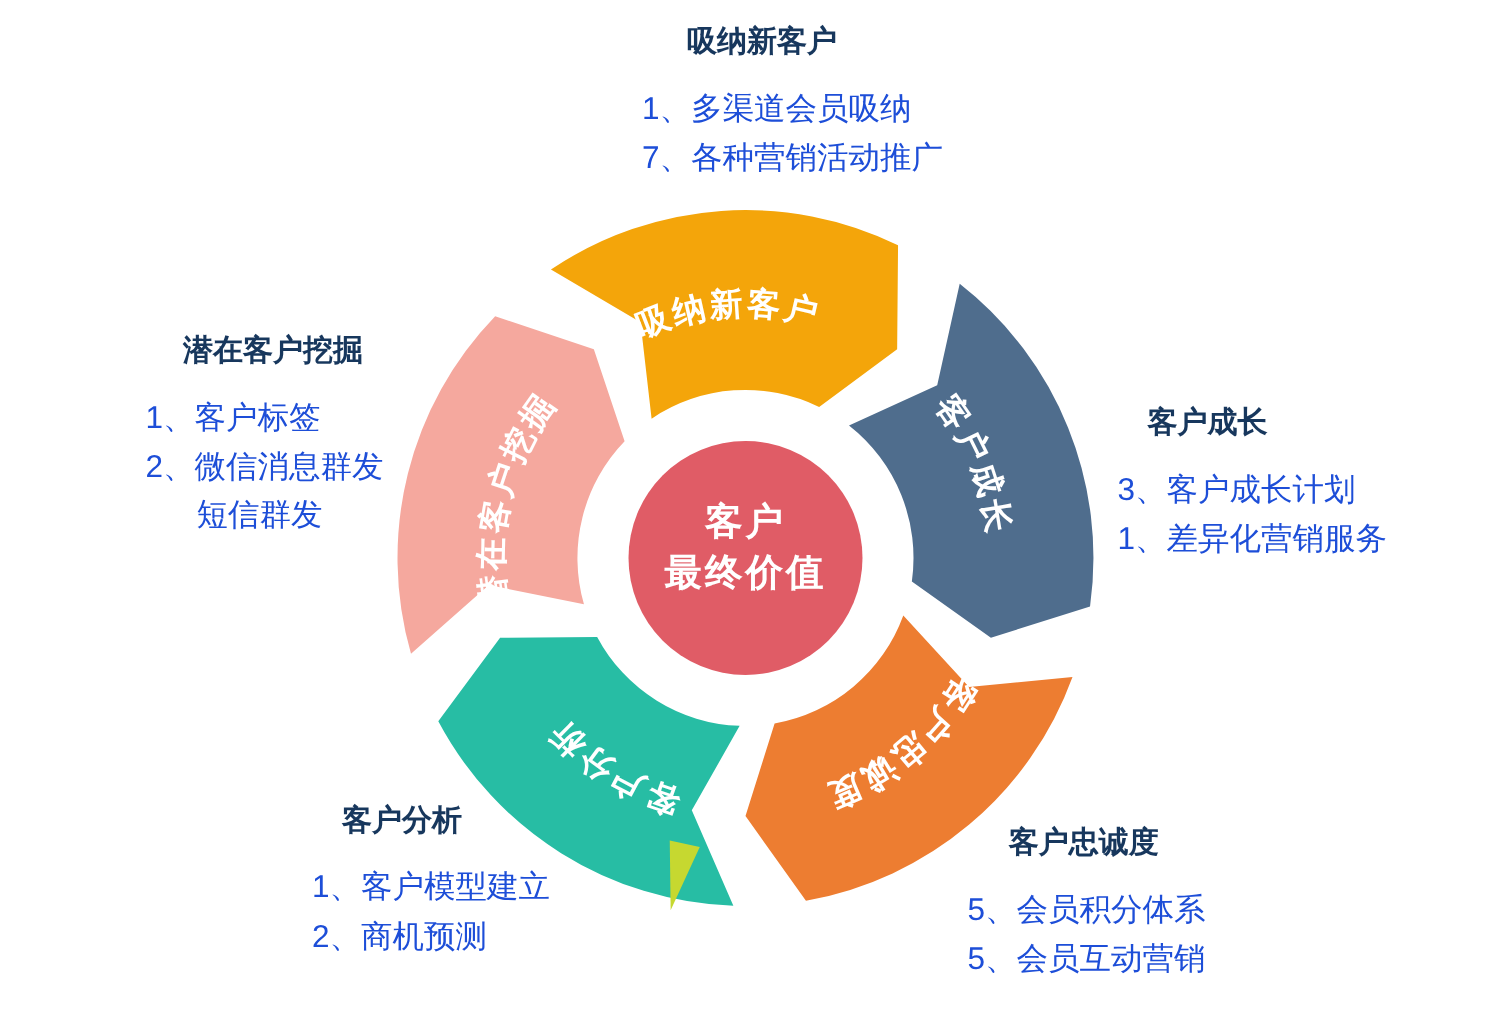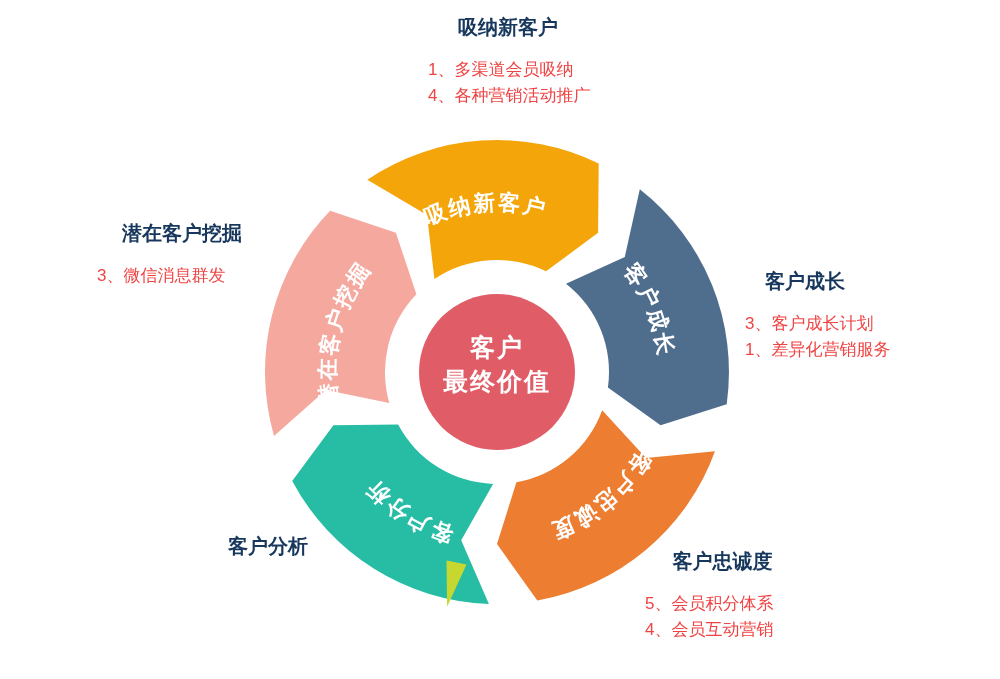--- a/index.html
+++ b/index.html
@@ -44,22 +44,22 @@
   }
   .label-heading {
     font-size: 20px;
     font-weight: bold;
     color: #17375D;
     text-align: center;
     margin-bottom: 16px;
     white-space: nowrap;
   }
   .label-item {
-    font-size: 17px;
-    color: #ef4444;
+    font-size: 21px;
+    color: #1d4ed8;
     white-space: nowrap;
     line-height: 1.55;
   }
   .label-item.indent {
     padding-left: 34px;
   }
 </style>
 </head>
 <body>
 
@@ -86,44 +86,50 @@
       </g>
     <circle id="hub" cx="497" cy="372" r="78" fill="#E05C66"></circle>
     <text id="hub-line1" class="hub-text" x="497" y="356">客户</text>
     <text id="hub-line2" class="hub-text" x="497" y="390">最终价值</text>
   </svg>
 
   <div class="label-block" style="left:428px; top:14px; width:160px;">
     <div class="label-heading">吸纳新客户</div>
     <div class="label-items">
       <div class="label-item">1、多渠道会员吸纳</div>
-      <div class="label-item">4、各种营销活动推广</div>
+      <div class="label-item">7、各种营销活动推广</div>
     </div>
   </div>
 
   <div class="label-block" style="left:745px; top:268px; width:120px;">
     <div class="label-heading">客户成长</div>
     <div class="label-items">
       <div class="label-item">3、客户成长计划</div>
       <div class="label-item">1、差异化营销服务</div>
     </div>
   </div>
 
   <div class="label-block" style="left:645px; top:548px; width:155px;">
     <div class="label-heading">客户忠诚度</div>
     <div class="label-items">
       <div class="label-item">5、会员积分体系</div>
-      <div class="label-item">4、会员互动营销</div>
+      <div class="label-item">5、会员互动营销</div>
     </div>
   </div>
 
   <div class="label-block" style="left:208px; top:533px; width:120px;">
     <div class="label-heading">客户分析</div>
+    <div class="label-items">
+      <div class="label-item">1、客户模型建立</div>
+      <div class="label-item">2、商机预测</div>
+    </div>
   </div>
 
   <div class="label-block" style="left:97px; top:220px; width:170px;">
     <div class="label-heading">潜在客户挖掘</div>
     <div class="label-items">
-      <div class="label-item">3、微信消息群发</div>
+      <div class="label-item">1、客户标签</div>
+      <div class="label-item">2、微信消息群发</div>
+      <div class="label-item indent">短信群发</div>
     </div>
   </div>
 
 </div>
 
 </body></html>

